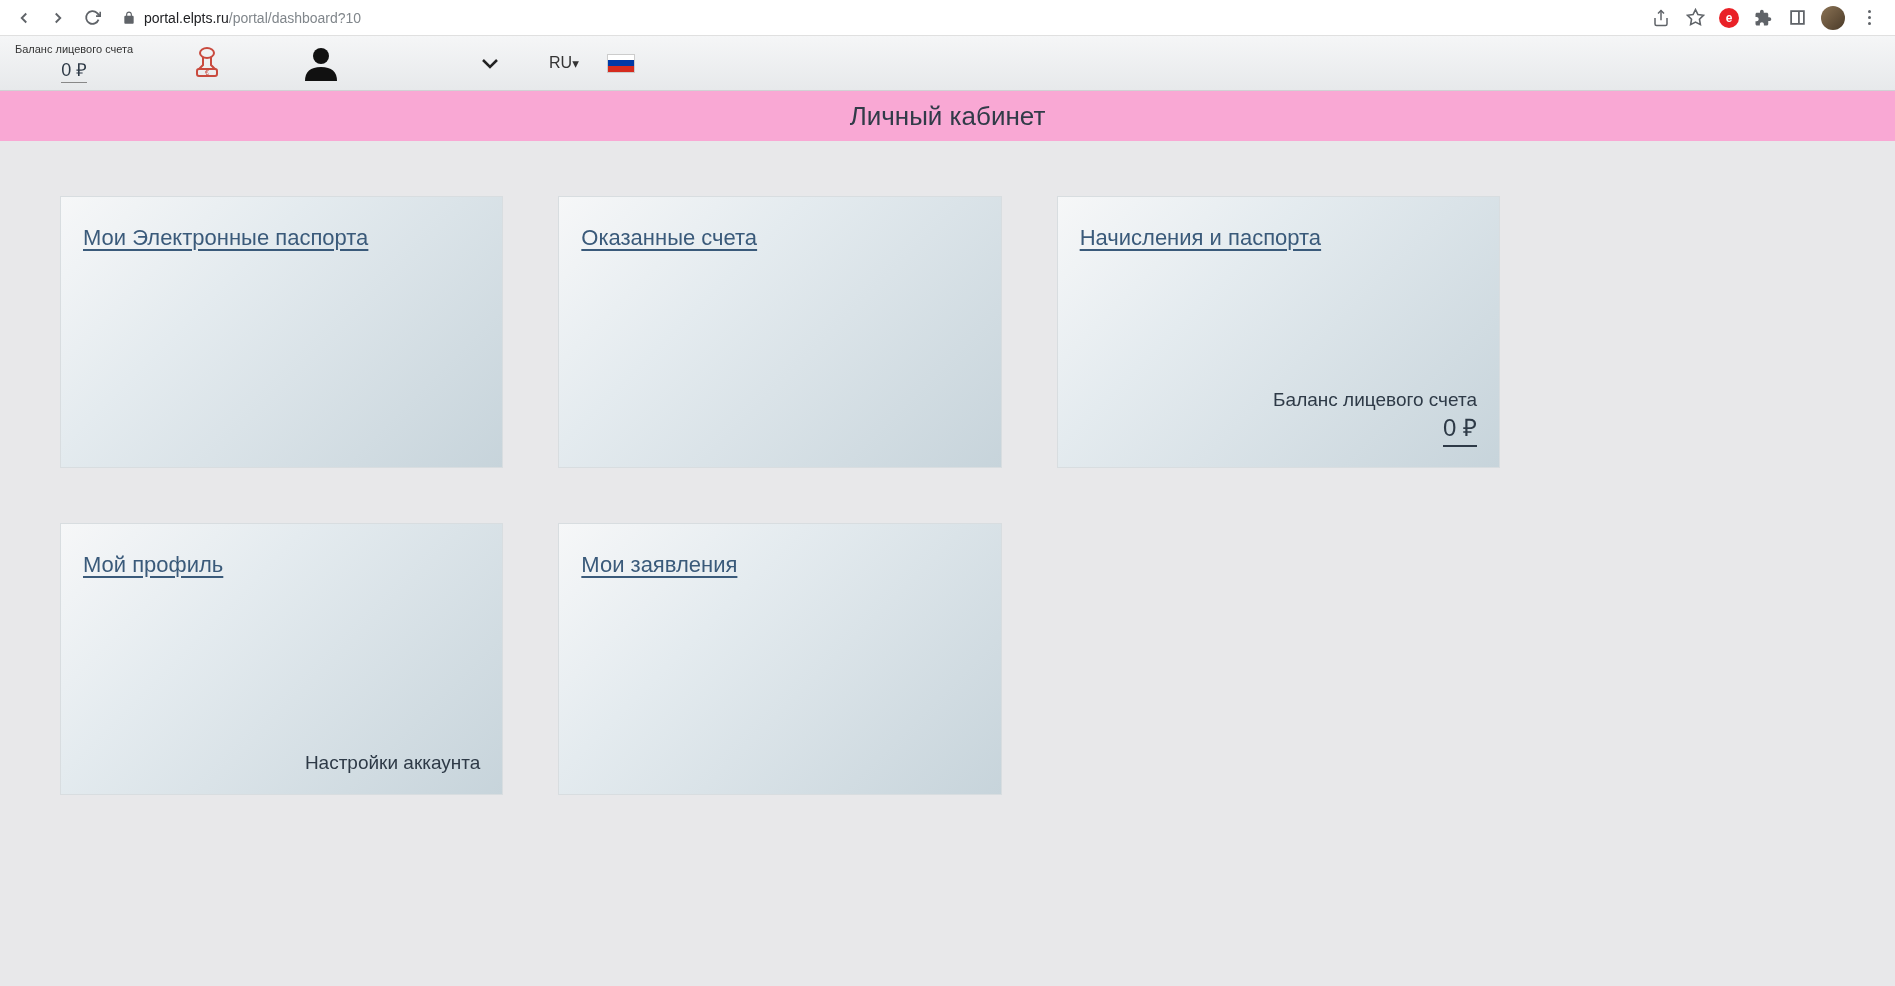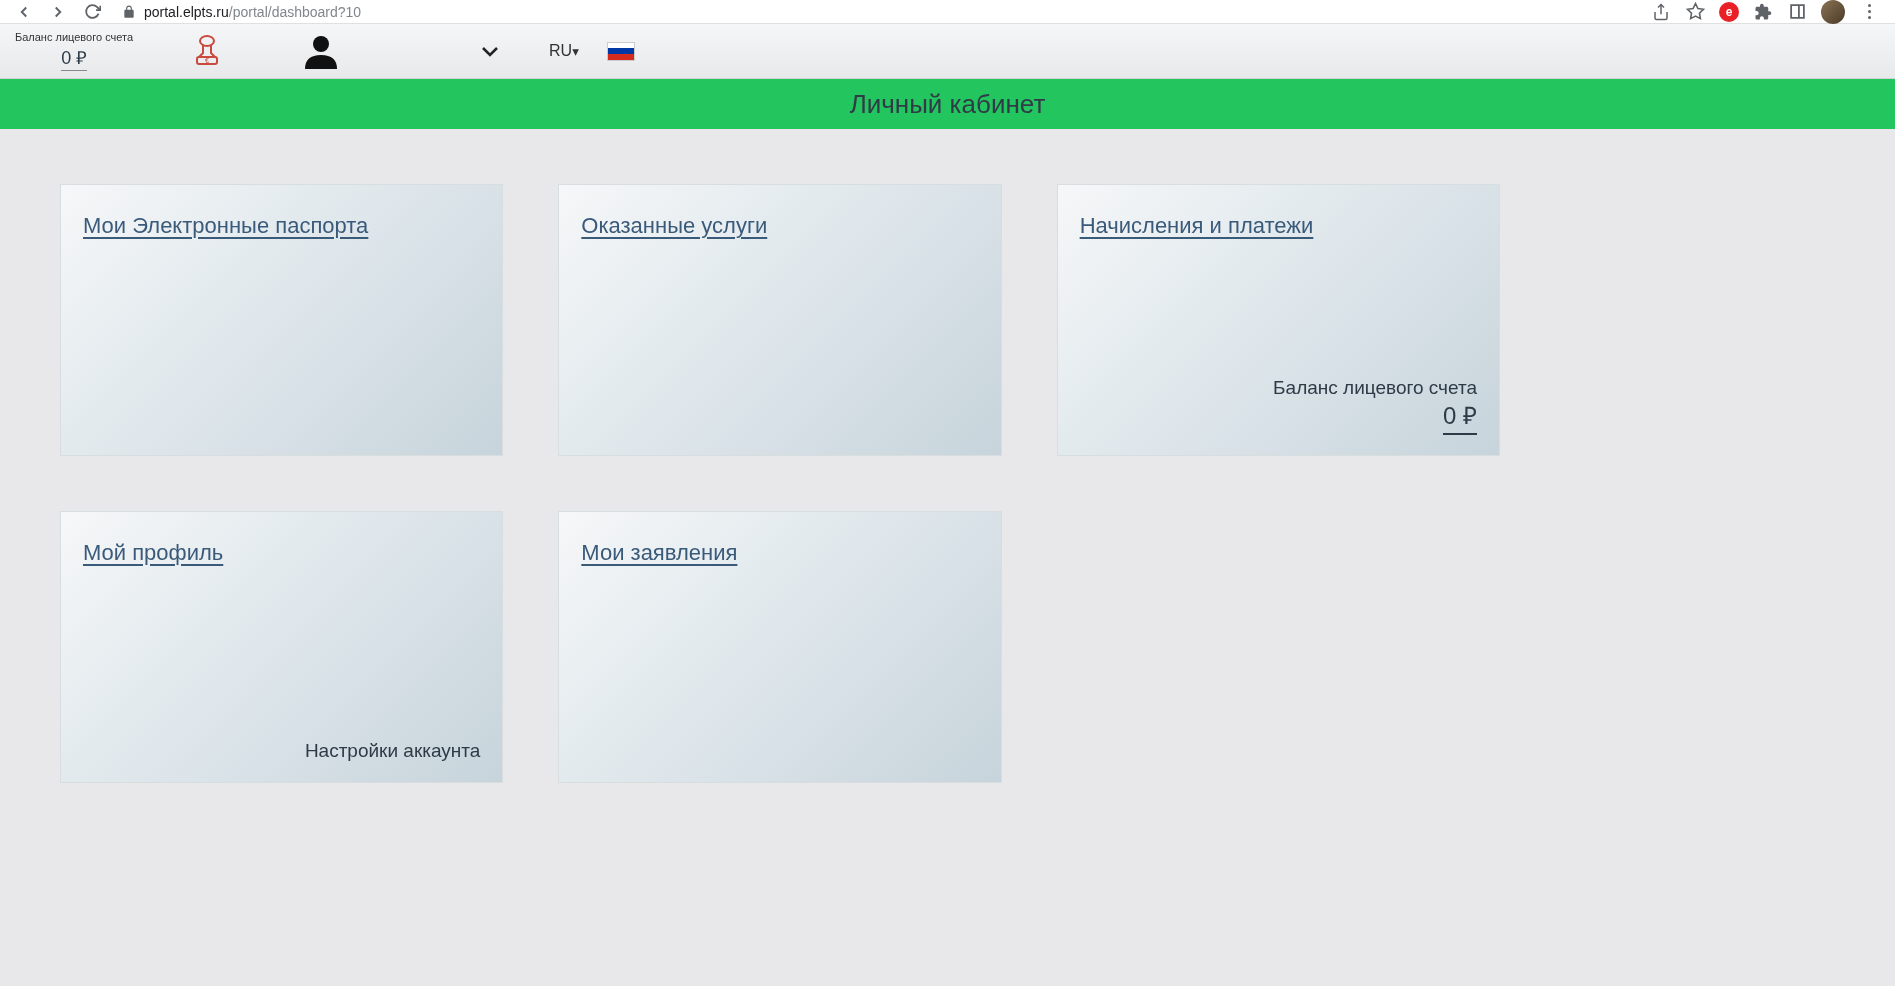--- a/index.html
+++ b/index.html
@@ -1,19 +1,19 @@
 <!DOCTYPE html>
 <html><head>
   <meta charset="utf-8">
   <style>
     * { margin: 0; padding: 0; box-sizing: border-box; }
     body { font-family: Arial, "Helvetica Neue", sans-serif; background: #e8e8ea; overflow-x: hidden; }
     
     
-    .browser-bar { height: 24px; background: #fff; display: flex; align-items: center; padding: 0 10px; border-bottom: 1px solid #e0e0e0; gap: 6px; }
+    .browser-bar { height: 36px; background: #fff; display: flex; align-items: center; padding: 0 10px; border-bottom: 1px solid #e0e0e0; gap: 6px; }
     .nav-btn { width: 28px; height: 28px; display: flex; align-items: center; justify-content: center; color: #5f6368; cursor: pointer; border-radius: 14px; }
     .url-area { flex: 1; display: flex; align-items: center; gap: 8px; padding-left: 10px; }
     .lock-icon { width: 14px; height: 14px; color: #5f6368; }
     .url-text { color: #202124; font-size: 14px; }
     .url-text .domain { color: #202124; }
     .url-text .path { color: #80868b; }
     .right-icons { display: flex; align-items: center; gap: 14px; padding-right: 6px; }
     .chrome-icon { width: 20px; height: 20px; display: flex; align-items: center; justify-content: center; color: #5f6368; cursor: pointer; }
     .ext-red { width: 20px; height: 20px; background: #e92127; border-radius: 50%; display: flex; align-items: center; justify-content: center; color: white; font-size: 12px; font-weight: bold; }
     .avatar-chrome { width: 24px; height: 24px; border-radius: 50%; background: linear-gradient(135deg, #8b7355, #4a3a28); }
@@ -31,21 +31,21 @@
     .dropdown-caret { margin-right: 50px; cursor: pointer; }
     .lang-selector { display: flex; align-items: center; gap: 28px; cursor: pointer; }
     .lang-text { font-size: 16px; color: #333; }
     .flag-ru { width: 28px; height: 19px; display: flex; flex-direction: column; border: 1px solid #ccc; }
     .flag-ru div { flex: 1; }
     .flag-white { background: #fff; }
     .flag-blue { background: #0039a6; }
     .flag-red { background: #d52b1e; }
     
     
-    .tabs-bar { height: 50px; display: flex; background: #22c55e; align-items: center; }
+    .tabs-bar { height: 50px; display: flex; background: #f9a8d4; align-items: center; }
     .tab { flex: 1; display: flex; align-items: center; justify-content: center; font-size: 26px; color: #313b48; cursor: pointer; position: relative; }
     .tab.inactive { background: linear-gradient(to bottom, #98a6b2, #7f8e9a); color: #1f2730; }
     .tab.inactive::before { content: ''; position: absolute; left: -25px; top: 0; bottom: 0; width: 50px; background: linear-gradient(to bottom, #98a6b2, #7f8e9a); transform: skewX(-30deg); }
     
     
     .main-content { padding: 55px 40px 40px; }
     .cards-grid { display: grid; grid-template-columns: repeat(3, 1fr); gap: 55px 55px; max-width: 1440px; margin-left: 20px; }
     .card { height: 272px; background: linear-gradient(135deg, #f6f7f8 0%, #e4ebef 35%, #c7d4db 100%); border: 1px solid #d8dde0; padding: 28px 22px; position: relative; cursor: pointer; }
     .card-title { font-size: 22px; color: #3a5a7a; text-decoration: underline; text-underline-offset: 4px; display: inline-block; }
     .card-balance-label { position: absolute; right: 22px; bottom: 56px; font-size: 19px; color: #2e3a47; }
@@ -148,25 +148,25 @@
 </div>
 
 <div class="main-content">
   <div class="cards-grid">
 
     <div class="card">
       <span class="card-title">Мои Электронные паспорта</span>
     </div>
 
     <div class="card">
-      <span class="card-title">Оказанные услуги</span>
+      <span class="card-title">Оказанные счета</span>
     </div>
 
     <div class="card">
-      <span class="card-title">Начисления и платежи</span>
+      <span class="card-title">Начисления и паспорта</span>
       <div class="card-balance-label">Баланс лицевого счета</div>
       <div class="card-balance-value">0 ₽</div>
     </div>
 
     <div class="card">
       <span class="card-title">Мой профиль</span>
       <div class="card-bottom-label">Настройки аккаунта</div>
     </div>
 
     <div class="card">

